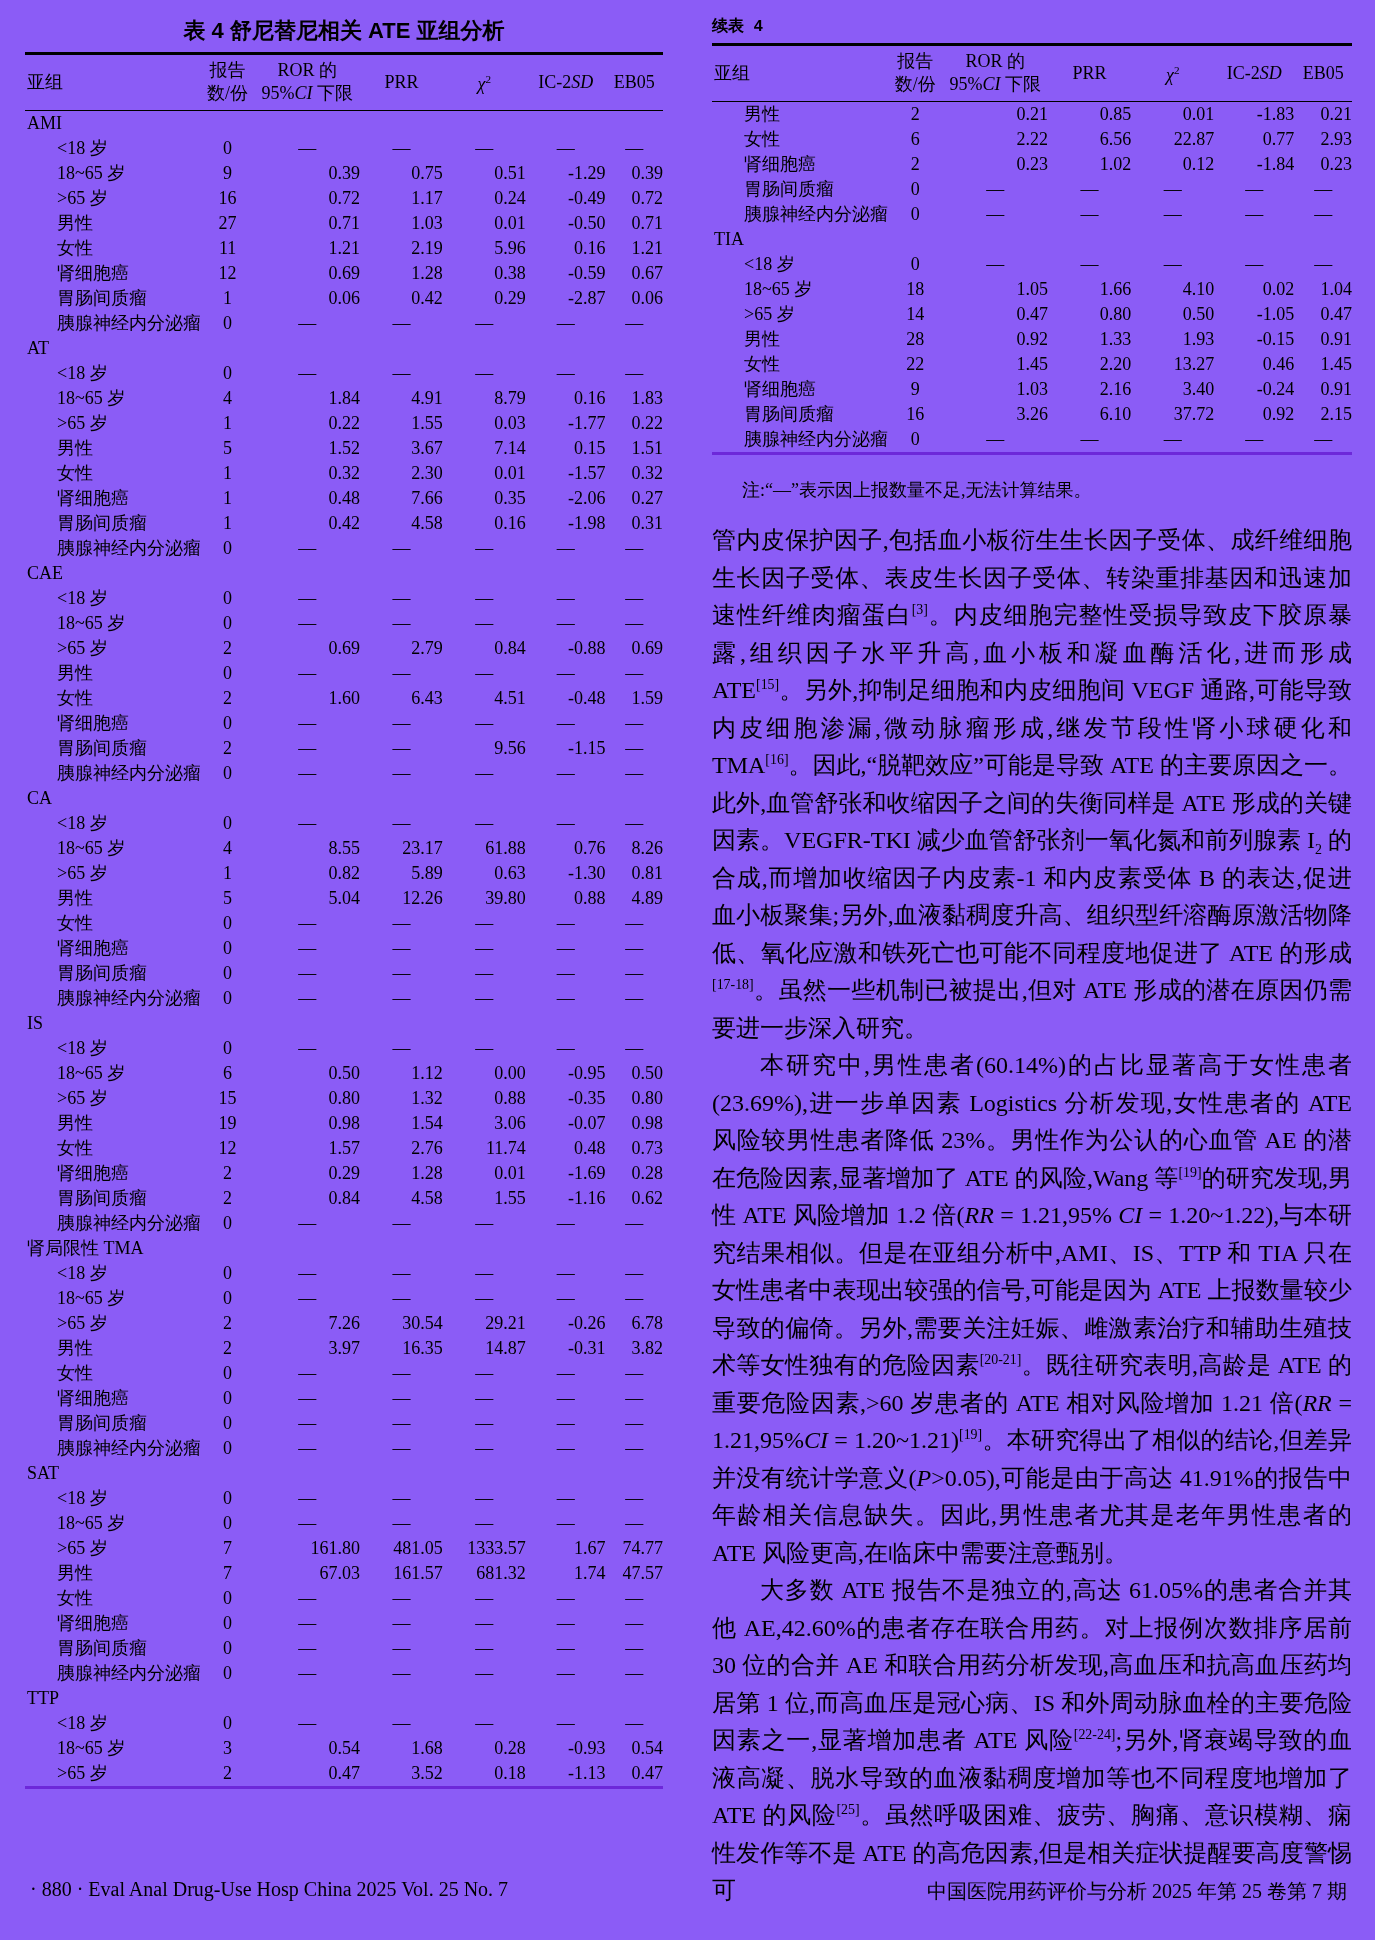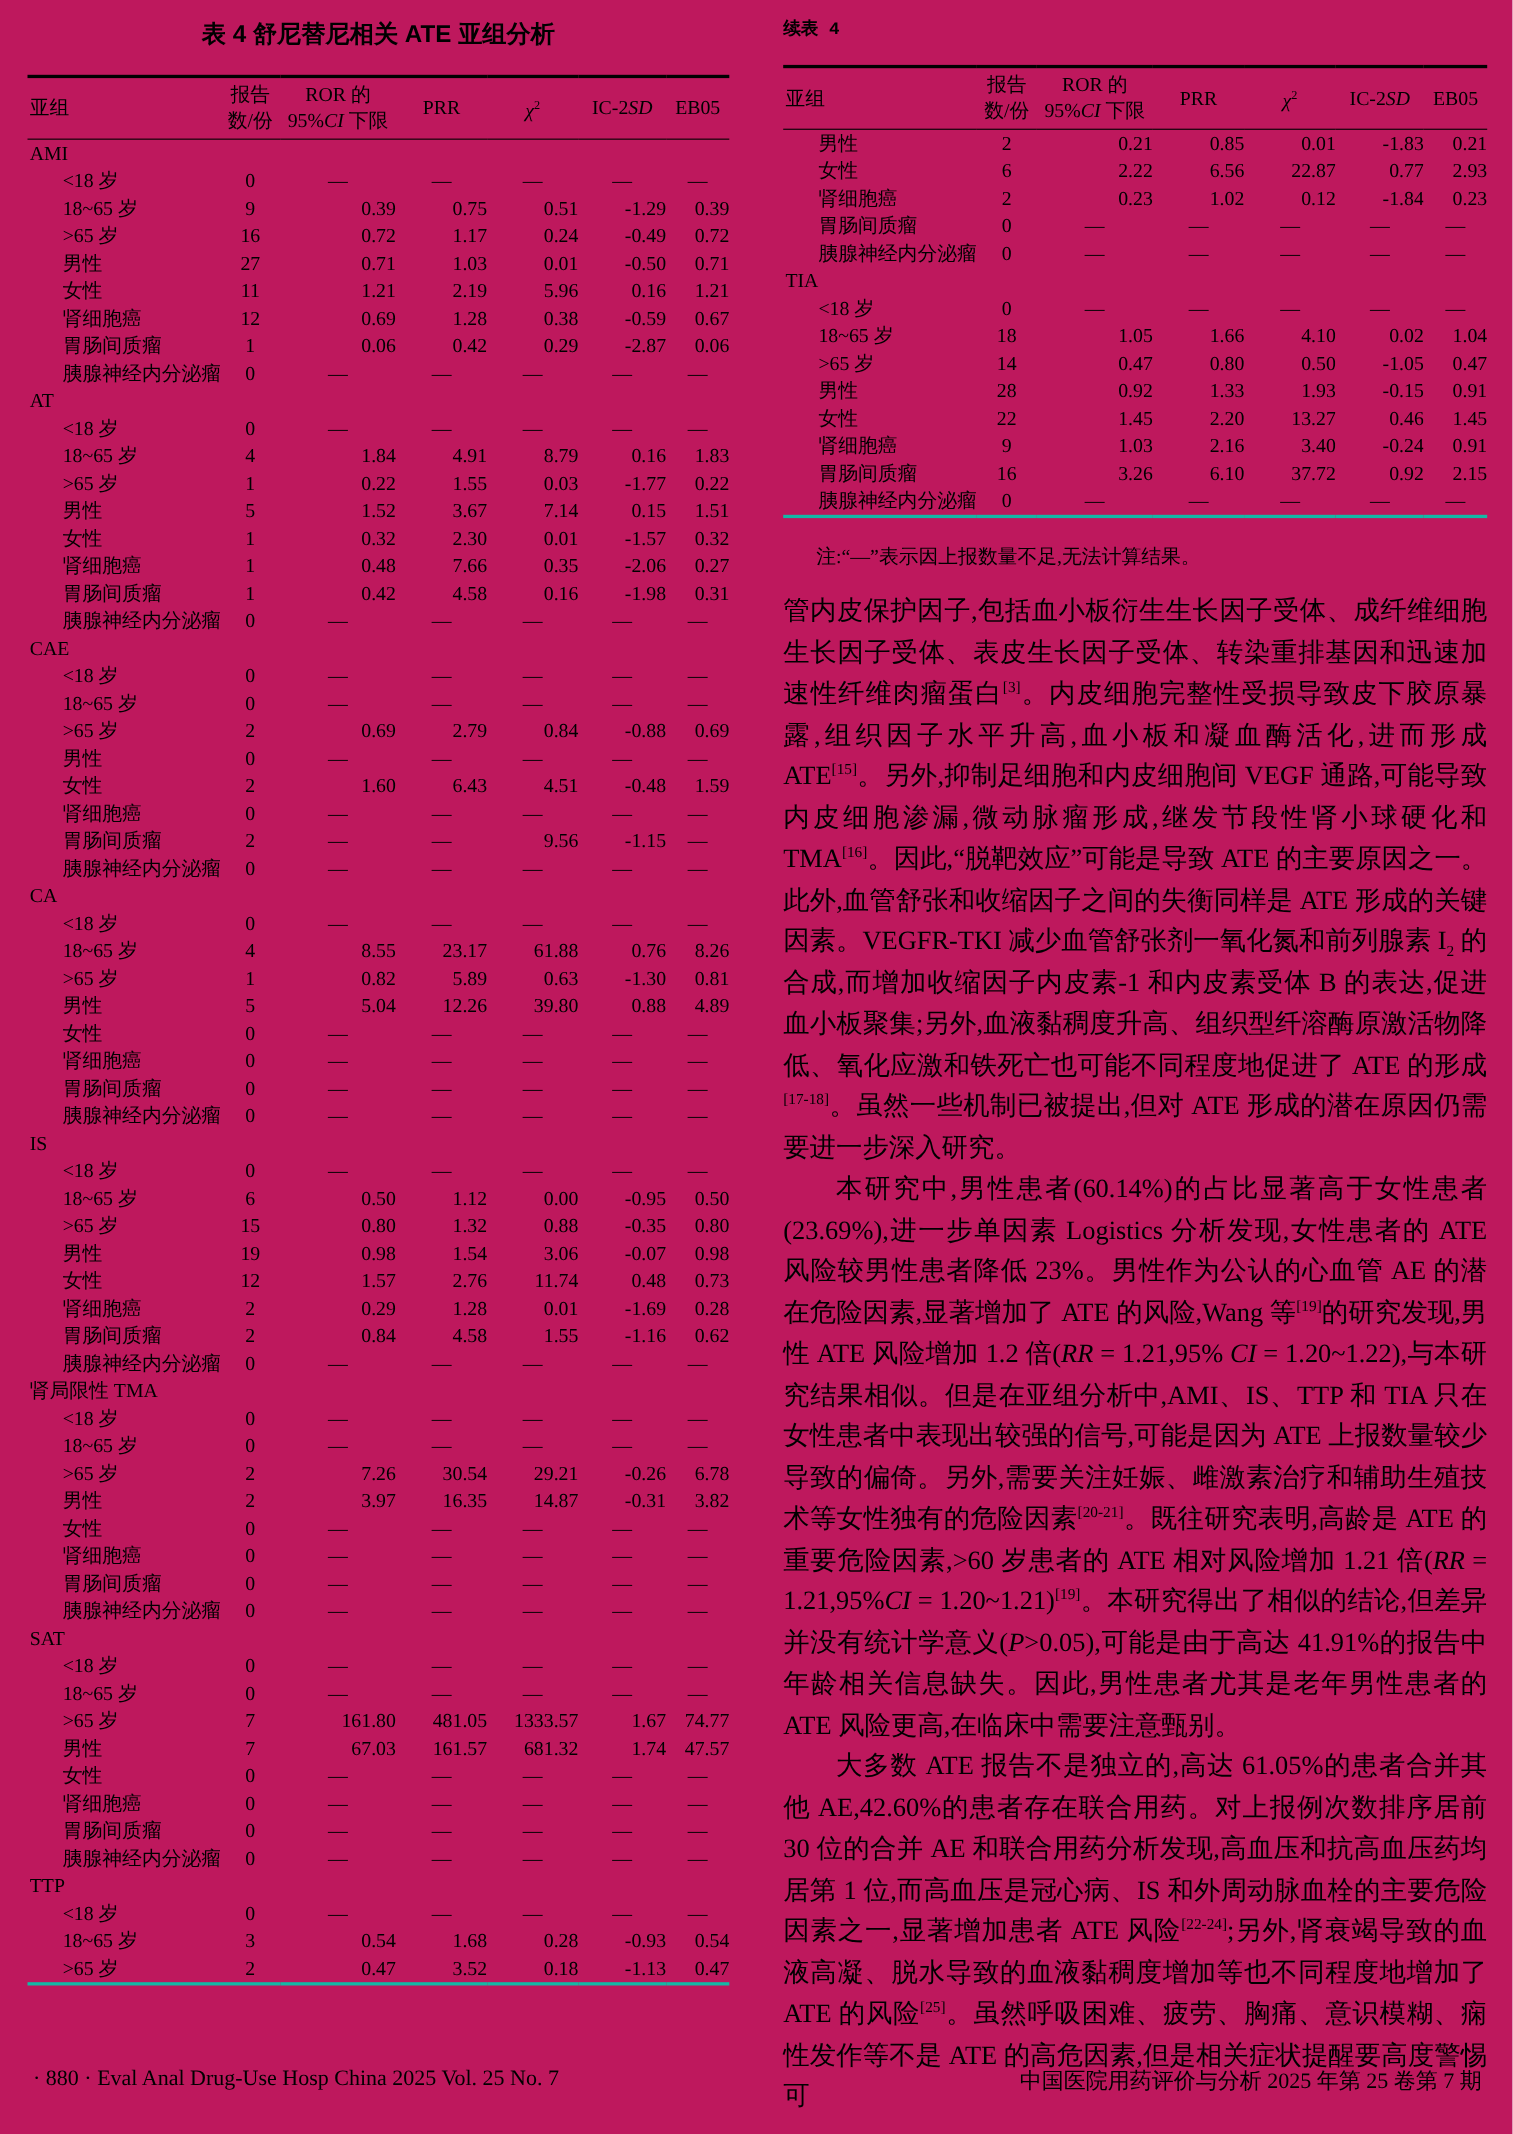--- a/index.html
+++ b/index.html
@@ -1,22 +1,22 @@
 <!DOCTYPE html>
 <html><head>
 <meta charset="utf-8">
 <style>
   html,body{margin:0;padding:0;background:#ffffff;}
   body{width:1375px;height:1940px;font-family:"Liberation Serif","DejaVu Serif",serif;color:#000;}
-  .page{position:relative;width:1375px;height:1940px;overflow:hidden;background:#be185d;}
+  .page{position:relative;width:1375px;height:1940px;overflow:hidden;background:#8b5cf6;}
   .col-left{position:absolute;left:25px;top:16px;width:638px;}
   .col-right{position:absolute;left:712px;top:16px;width:640px;}
   .tbl-title{font-family:"Liberation Sans","DejaVu Sans",sans-serif;font-weight:bold;font-size:22px;text-align:center;margin:0 0 4px 0;}
   .tbl-title.cont{text-align:left;font-size:16px;font-family:Liberation Mono, monospace;}
-  table.datatable{border-collapse:collapse;width:100%;table-layout:fixed;border-top:3px solid #000;border-bottom:3px solid #14b8a6;margin-top:22px;}
+  table.datatable{border-collapse:collapse;width:100%;table-layout:fixed;border-top:3px solid #000;border-bottom:3px solid #6d28d9;margin-top:6px;}
   table.datatable thead th{border-bottom:1.5px solid #000;font-weight:normal;font-size:18px;padding:4px 0 5px 0;vertical-align:middle;text-align:center;line-height:23px;}
   table.datatable thead th.th-label{text-align:left;padding-left:2px;}
   table.datatable td{font-size:18px;height:25px;line-height:25px;padding:0;white-space:nowrap;overflow:hidden;}
   td.label{text-align:left;}
   td.label.data{padding-left:32px;}
   td.label.section{padding-left:2px;}
   td.rep{text-align:center;}
   td.num{text-align:right;padding-right:12px;}
   td.dash{text-align:center;padding-right:14px;}
   .note{font-size:18px;margin-top:23px;padding-left:30px;}

